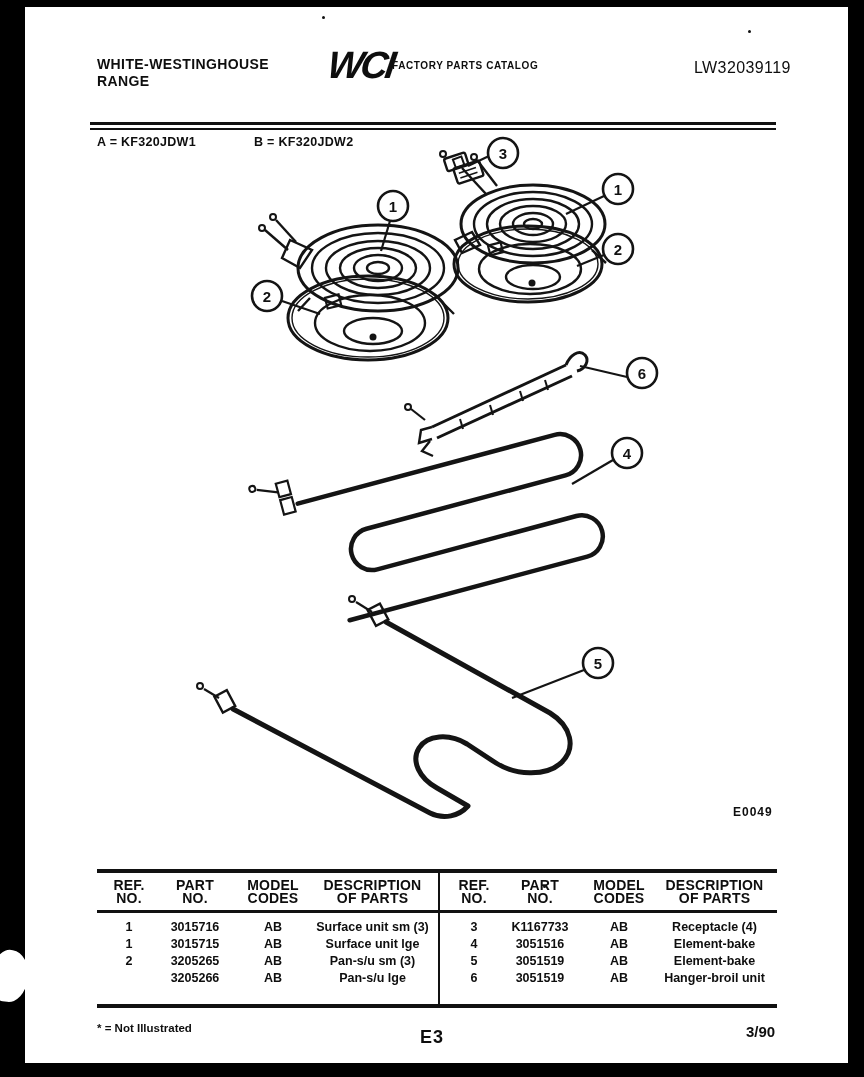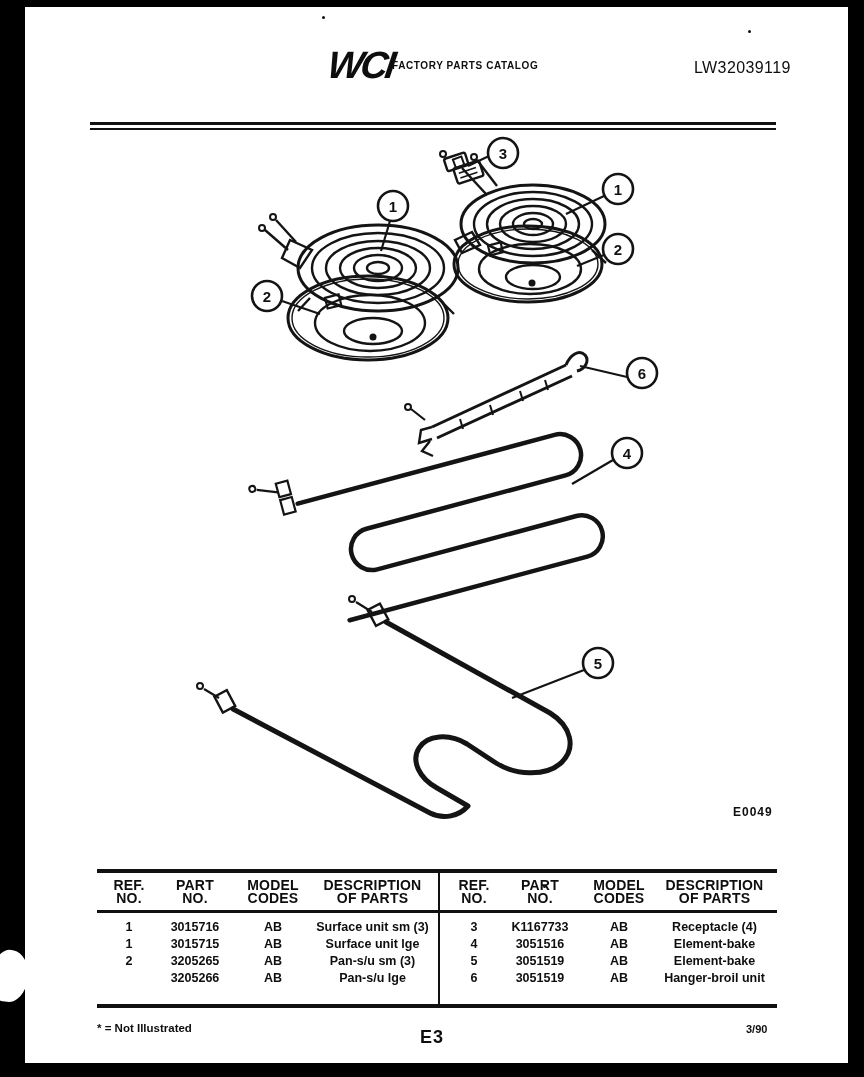--- a/index.html
+++ b/index.html
@@ -45,37 +45,44 @@
   .half.r .hrow,.half.r .drow{grid-template-columns:40px 92px 66px 1fr;padding-left:14px;}
   .hrow{padding-top:6px;font-size:14px;line-height:13px;letter-spacing:.2px;}
   .rows{position:absolute;left:0;right:0;top:46px;}
   .drow{font-size:12.5px;line-height:17px;}
   .c-ref{text-align:center;}
   .c-part,.c-codes,.c-desc{text-align:center;}
 
   
   .foot-note{position:absolute;left:97px;top:1022px;font-size:11.5px;font-weight:700;}
   .foot-page{position:absolute;left:420px;top:1027px;font-size:18px;font-weight:700;letter-spacing:1px;}
-  .foot-date{position:absolute;left:746px;top:1023px;font-size:11px;font-weight:700;}
+  .foot-date{position:absolute;left:746px;top:1023px;font-size:15px;font-weight:700;}
 </style>
 </head>
 <body>
 
 <div class="page">
   <div class="sheet"></div>
   <div class="scan-blob"></div>
   <div class="speck" style="left:322px;top:16px;"></div>
   <div class="speck" style="left:748px;top:30px;"></div>
   <div class="speck" style="left:543px;top:885px;"></div>
 
+  <div class="brand">
+    <div>WHITE-WESTINGHOUSE</div>
+    <div>RANGE</div>
+  </div>
   <div class="logo">WCI</div>
   <div class="catalog-title">FACTORY PARTS CATALOG</div>
   <div class="pub-number">LW32039119</div>
   <div class="rule-a"></div>
   <div class="rule-b"></div>
+  <div class="models">
+    <span>A = KF320JDW1</span><span>B = KF320JDW2</span>
+  </div>
 
   <svg class="diagram" viewBox="0 0 864 1077">
 
     <g>
       <g transform="rotate(-18 462 170)">
         <rect class="ln" x="448" y="154" width="22" height="13" rx="2" stroke-width="2.4"></rect>
         <rect class="ln" x="454" y="166" width="27" height="16" rx="2" stroke-width="2.4"></rect>
         <line class="ln" x1="458" y1="172" x2="476" y2="172" stroke-width="1.6"></line>
         <line class="ln" x1="458" y1="177" x2="476" y2="177" stroke-width="1.6"></line>
       </g>

